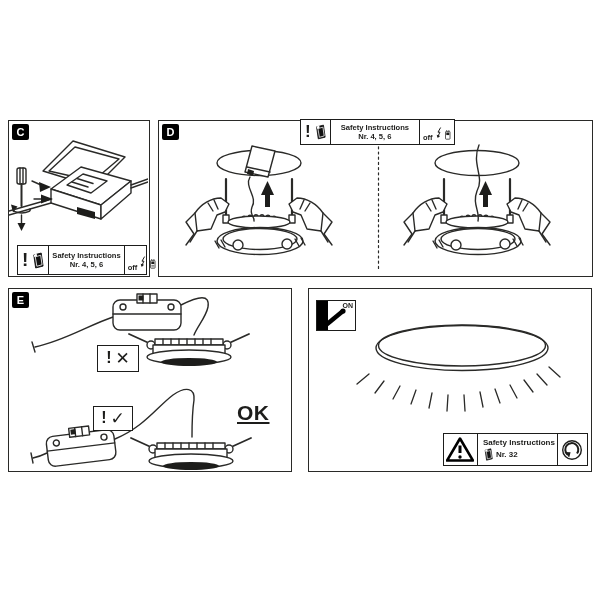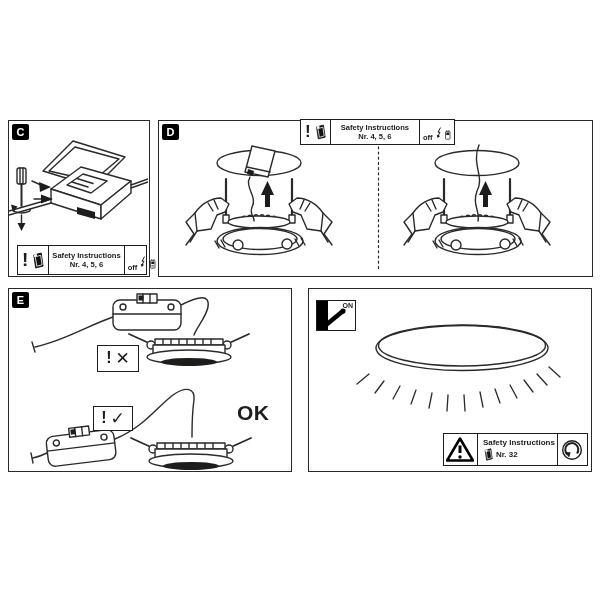--- a/index.html
+++ b/index.html
@@ -253,21 +253,21 @@
     </svg>
 
     <div class="mark-box" style="left:88px;top:56px;width:42px;height:27px;">
       <span class="bang">!</span>
       <span class="mark">✕</span>
     </div>
     <div class="mark-box" style="left:84px;top:117px;width:40px;height:25px;">
       <span class="bang">!</span>
       <span class="mark">✓</span>
     </div>
-    <span class="ok" style="left:228px;top:112px;">OK</span>
+    <span class="ok" style="left:228px;top:112px;text-decoration:underline;">OK</span>
   </div>
 
   <div class="panel" style="left:308px;top:288px;width:284px;height:184px;">
 
     <div class="on-icon">
       <div class="on-bar"></div>
       <svg style="position:absolute;left:0;top:0;" width="37" height="28" viewBox="0 0 37 28">
         <line x1="9" y1="24" x2="26" y2="10" stroke="#000" stroke-width="4.5"></line>
         <circle cx="26" cy="10" r="2.6" fill="#000"></circle>
       </svg>

